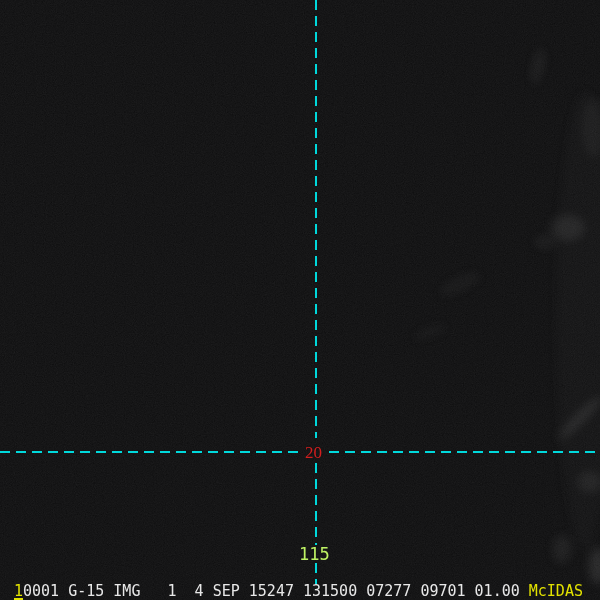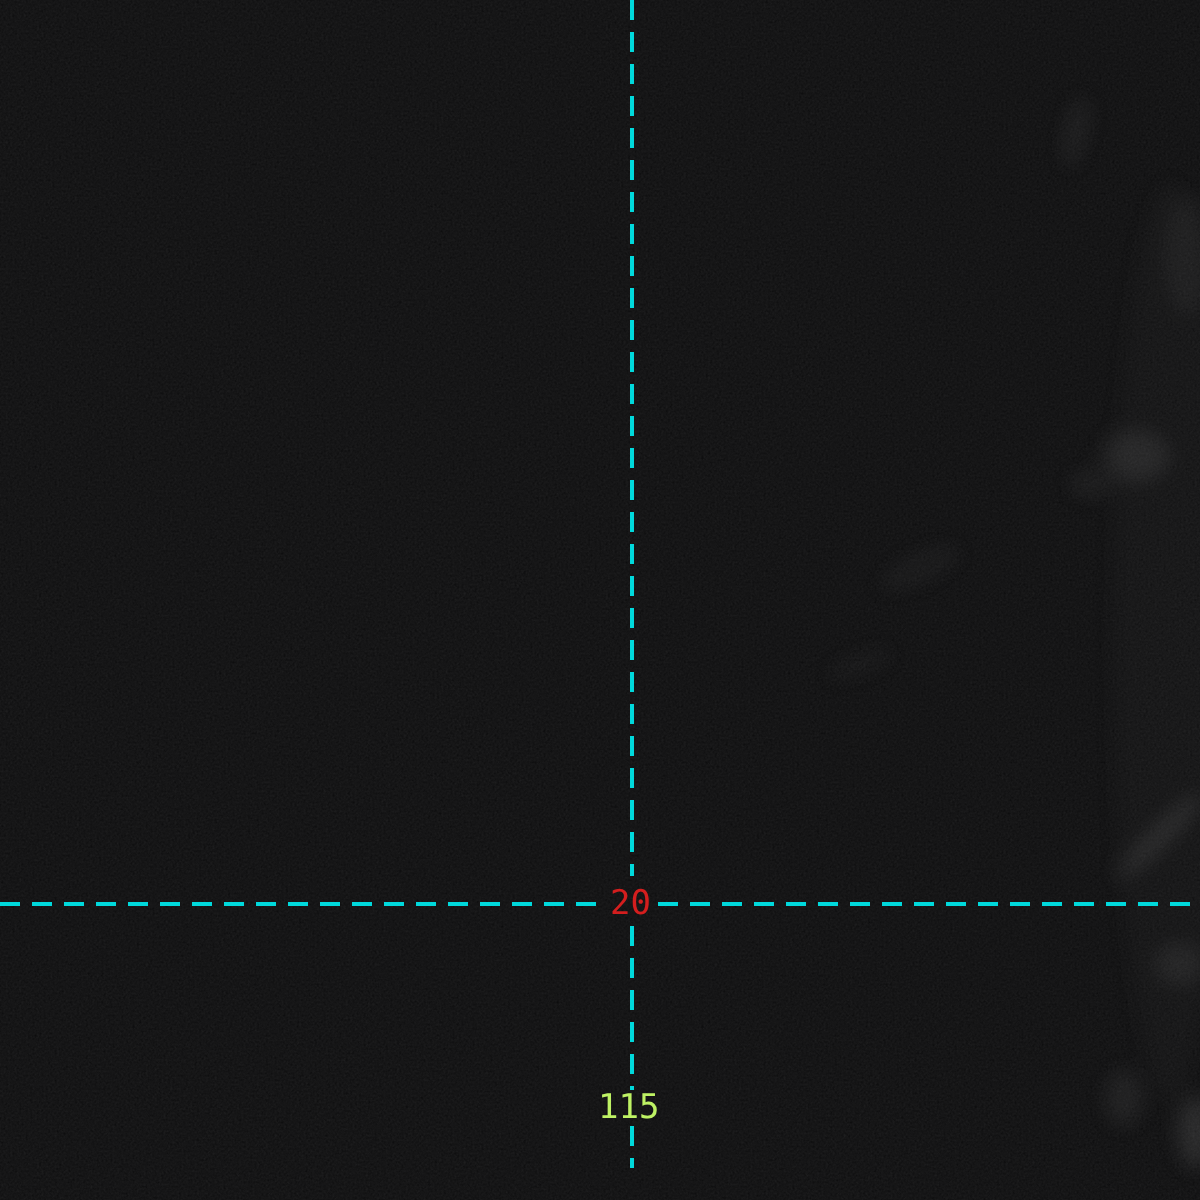--- a/index.html
+++ b/index.html
@@ -42,21 +42,21 @@
   #vline-mid { left: 315px; top: 463px; height: 82px; }
   #vline-bot { left: 315px; top: 563px; height: 21px; }
   
   .coord-label {
     position: absolute;
     font-size: 17px;
     line-height: 17px;
     letter-spacing: 0px;
     white-space: pre;
   }
-  #lat-label { left: 305px; top: 444px; color: #d41e1e; }
+  #lat-label { left: 305px; top: 444px; color: #d41e1e; font-family: Liberation Serif, serif; }
   #lon-label { left: 299px; top: 546px; color: #bef264; }
   
   .status {
     position: absolute;
     left: 0;
     bottom: 0;
     width: 600px;
     height: 17px;
     padding-left: 14px;
     box-sizing: border-box;
@@ -107,13 +107,14 @@
 
   <div class="seg hline" id="hline-left"></div>
   <div class="seg hline" id="hline-right"></div>
   <div class="seg vline" id="vline-top"></div>
   <div class="seg vline" id="vline-mid"></div>
   <div class="seg vline" id="vline-bot"></div>
 
   <div class="coord-label" id="lat-label">20</div>
   <div class="coord-label" id="lon-label">115</div>
 
+  <div class="status"><span class="frame">1</span><span class="info">0001 G-15 IMG   1  4 SEP 15247 131500 07277 09701 01.00 </span><span class="brand">McIDAS</span></div>
 </div>
 
 </body></html>

